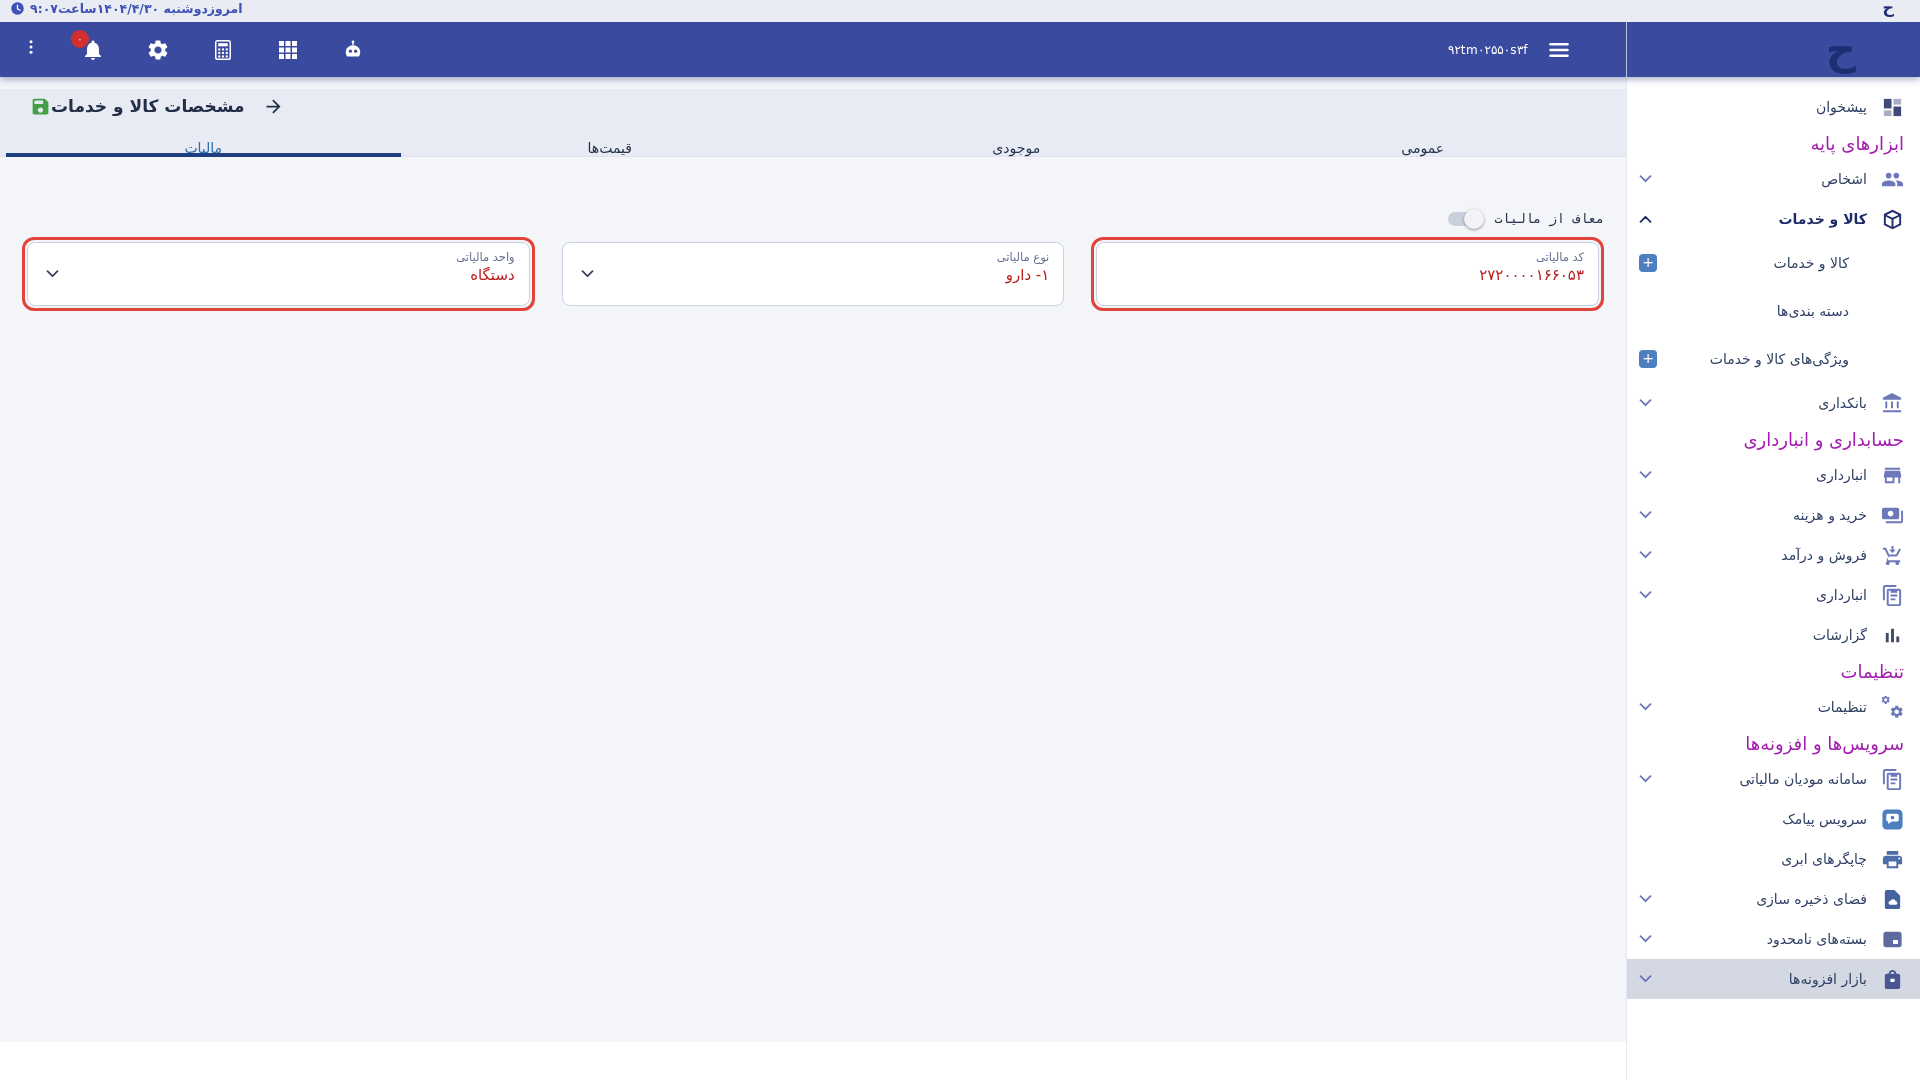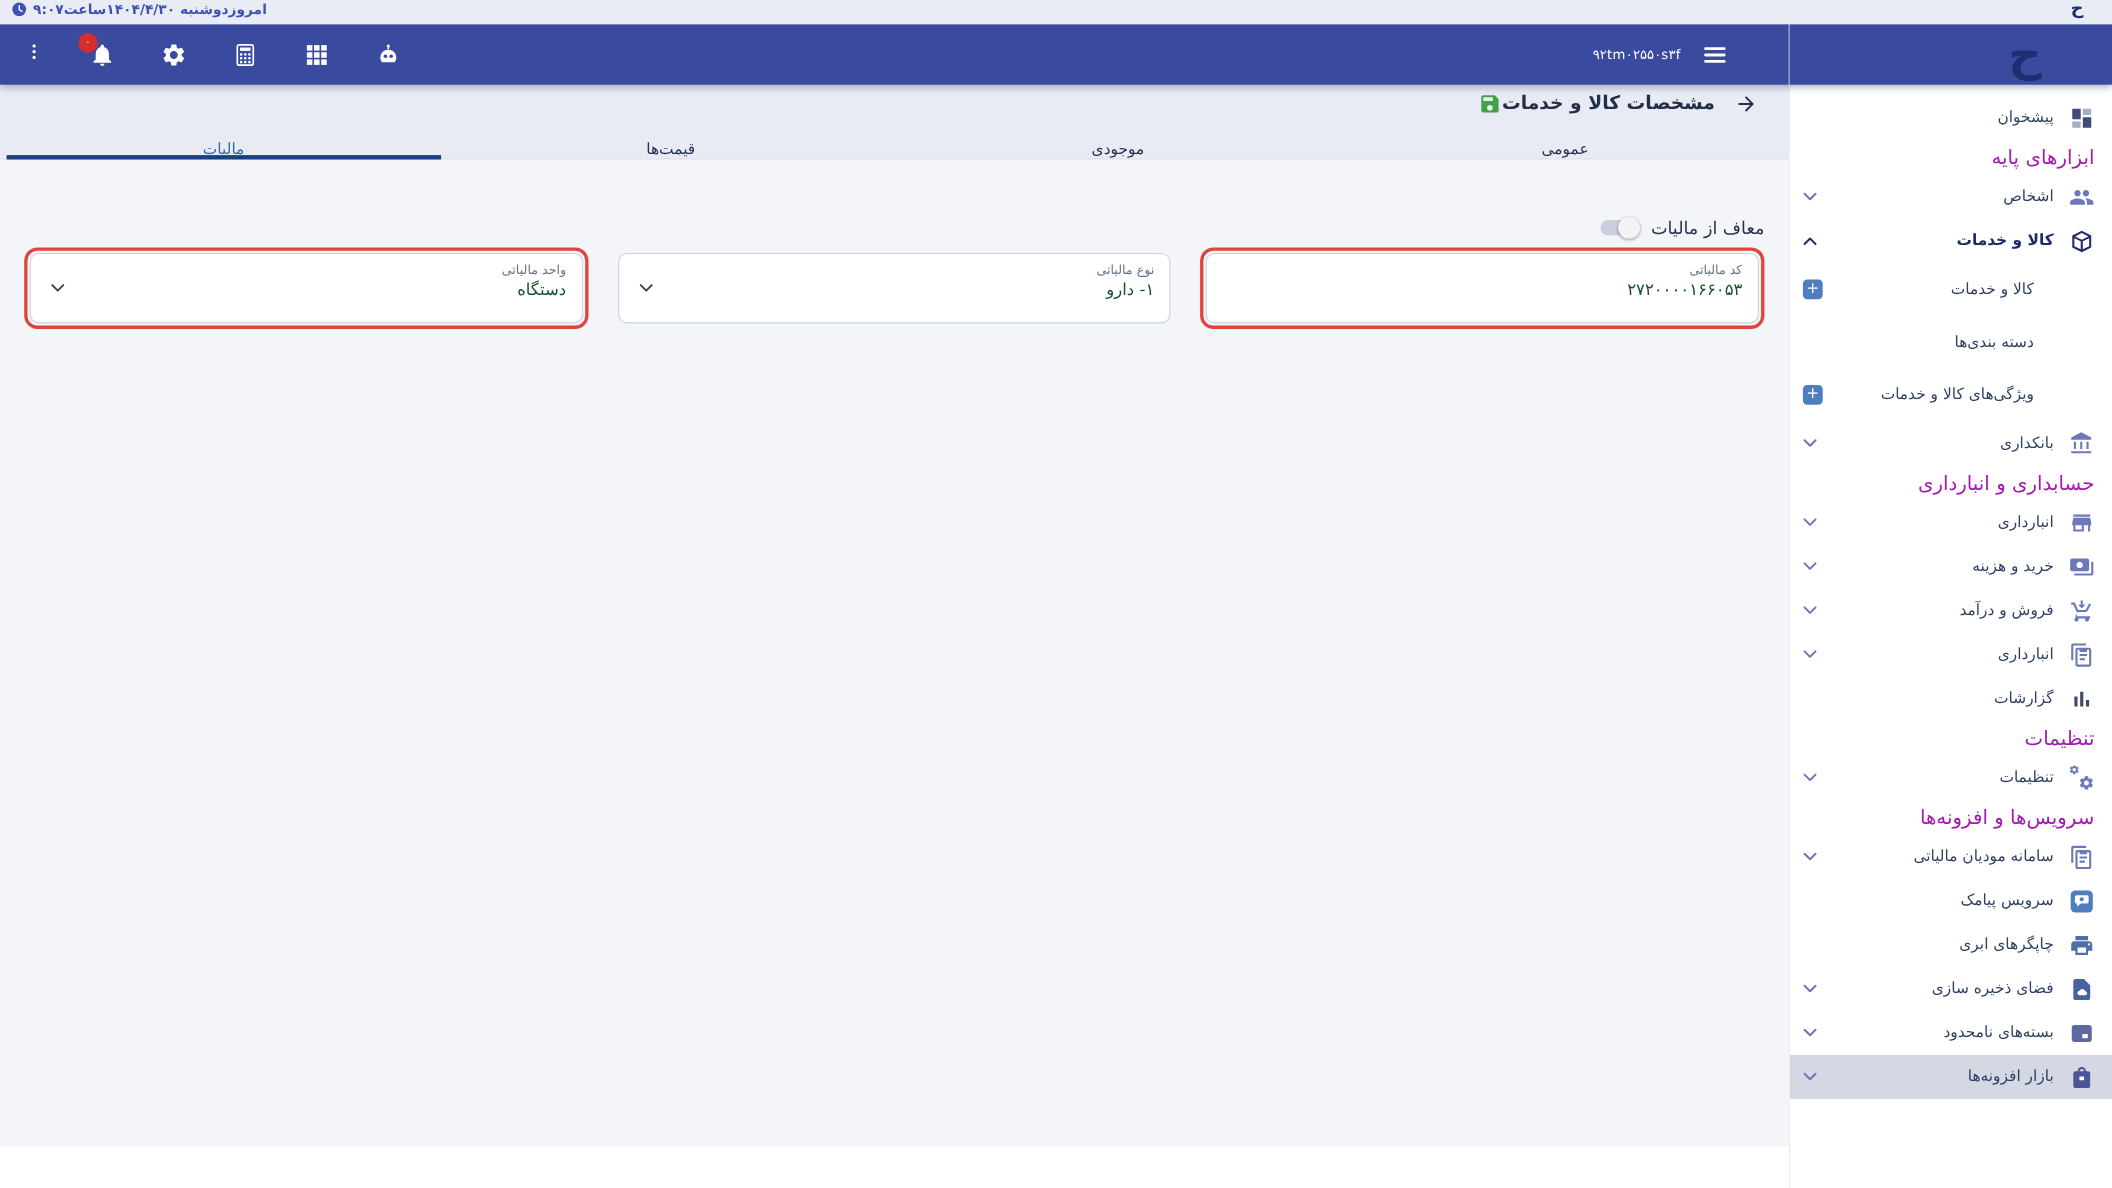--- a/index.html
+++ b/index.html
@@ -50,48 +50,48 @@
   
   .ic-dashboard { color:#3e4a78 !important; }
   .ic-bar-chart { color:#3f4a66 !important; }
   .ic-cloud-printer { color:#4d6fa8 !important; }
   .ic-cloud-storage { color:#46639f !important; }
   .ic-packages { color:#5d699f !important; }
   .ic-marketplace { color:#4a5596 !important; }
 
   
   .content { flex:1; display:flex; flex-direction:column; background:#f3f5f9; position:relative; }
-  .content-header { height:34px; background:#e9ebf4; display:flex; align-items:center; justify-content:flex-start;
-                    padding:0 28px 0 30px; }
+  .content-header { height:34px; background:#e9ebf4; display:flex; align-items:center; justify-content:flex-end;
+                    padding:0 28px 0 30px;margin-top:12px; }
   .title-group { display:flex; align-items:center; gap:18px; }
   .back-arrow { width:21px; height:21px; color:#232e48; cursor:pointer; }
   .page-title { font-size:17px; font-weight:600; color:#232e48; }
   .save-btn { width:21px; height:21px; cursor:pointer; }
 
   .tabs { height:34px; background:#e9ebf4; display:flex; border-bottom:1px solid #dfe3ed; }
   .tab { flex:1; position:relative; display:flex; align-items:flex-end; justify-content:center; font-size:14px;
          color:#25314e; cursor:pointer; }
   .tab.active { color:#2d6da8; }
   .tab.active::after { content:""; position:absolute; bottom:-1px; left:6px; right:6px; height:4px; background:#1e3f7d; }
 
   .panel { flex:1; padding:52px 16px 0; }
   .toggle-row { display:flex; align-items:center; gap:10px; padding:0 6px; margin-bottom:8px;
-                font-size:16px; color:#25314e; }
+                font-size:13px; color:#25314e;font-family:Liberation Mono, monospace; }
   .switch { width:38px; height:20px; position:relative; cursor:pointer; flex:0 0 auto; }
   .switch .track { position:absolute; top:3px; left:2px; right:2px; height:14px; border-radius:7px; background:#c9cfdc; }
   .switch .knob { position:absolute; top:0; right:0; width:20px; height:20px; border-radius:50%; background:#f2f3f6;
                   box-shadow:0 1px 3px rgba(0,0,0,.4); }
 
   .fields-row { display:flex; gap:22px; padding:0 6px; }
   .field-wrap { flex:1; border:3px solid transparent; border-radius:12px; padding:2px; }
   .field-wrap.hl { border-color:#e0443a; }
   .field { background:#fff; border:1px solid #c8d2e2; border-radius:8px; height:64px; position:relative;
            padding:7px 14px 0; cursor:pointer; }
   .field-label { font-size:11.5px; color:#67738e; }
-  .field-value { font-size:15px; color:#14532d; margin-top:2px; }
+  .field-value { font-size:15px; color:#b91c1c; margin-top:2px; }
   .field .dd-chev { position:absolute; left:18px; top:50%; transform:translateY(-50%); color:#3a4254; }
 
   .footer-band { height:38px; background:#fff; }
 </style>
 </head>
 <body>
 
 <div class="statusbar">
   <div class="status-date">
     <span>امروزدوشنبه ۱۴۰۴/۴/۳۰ساعت۹:۰۷</span>

